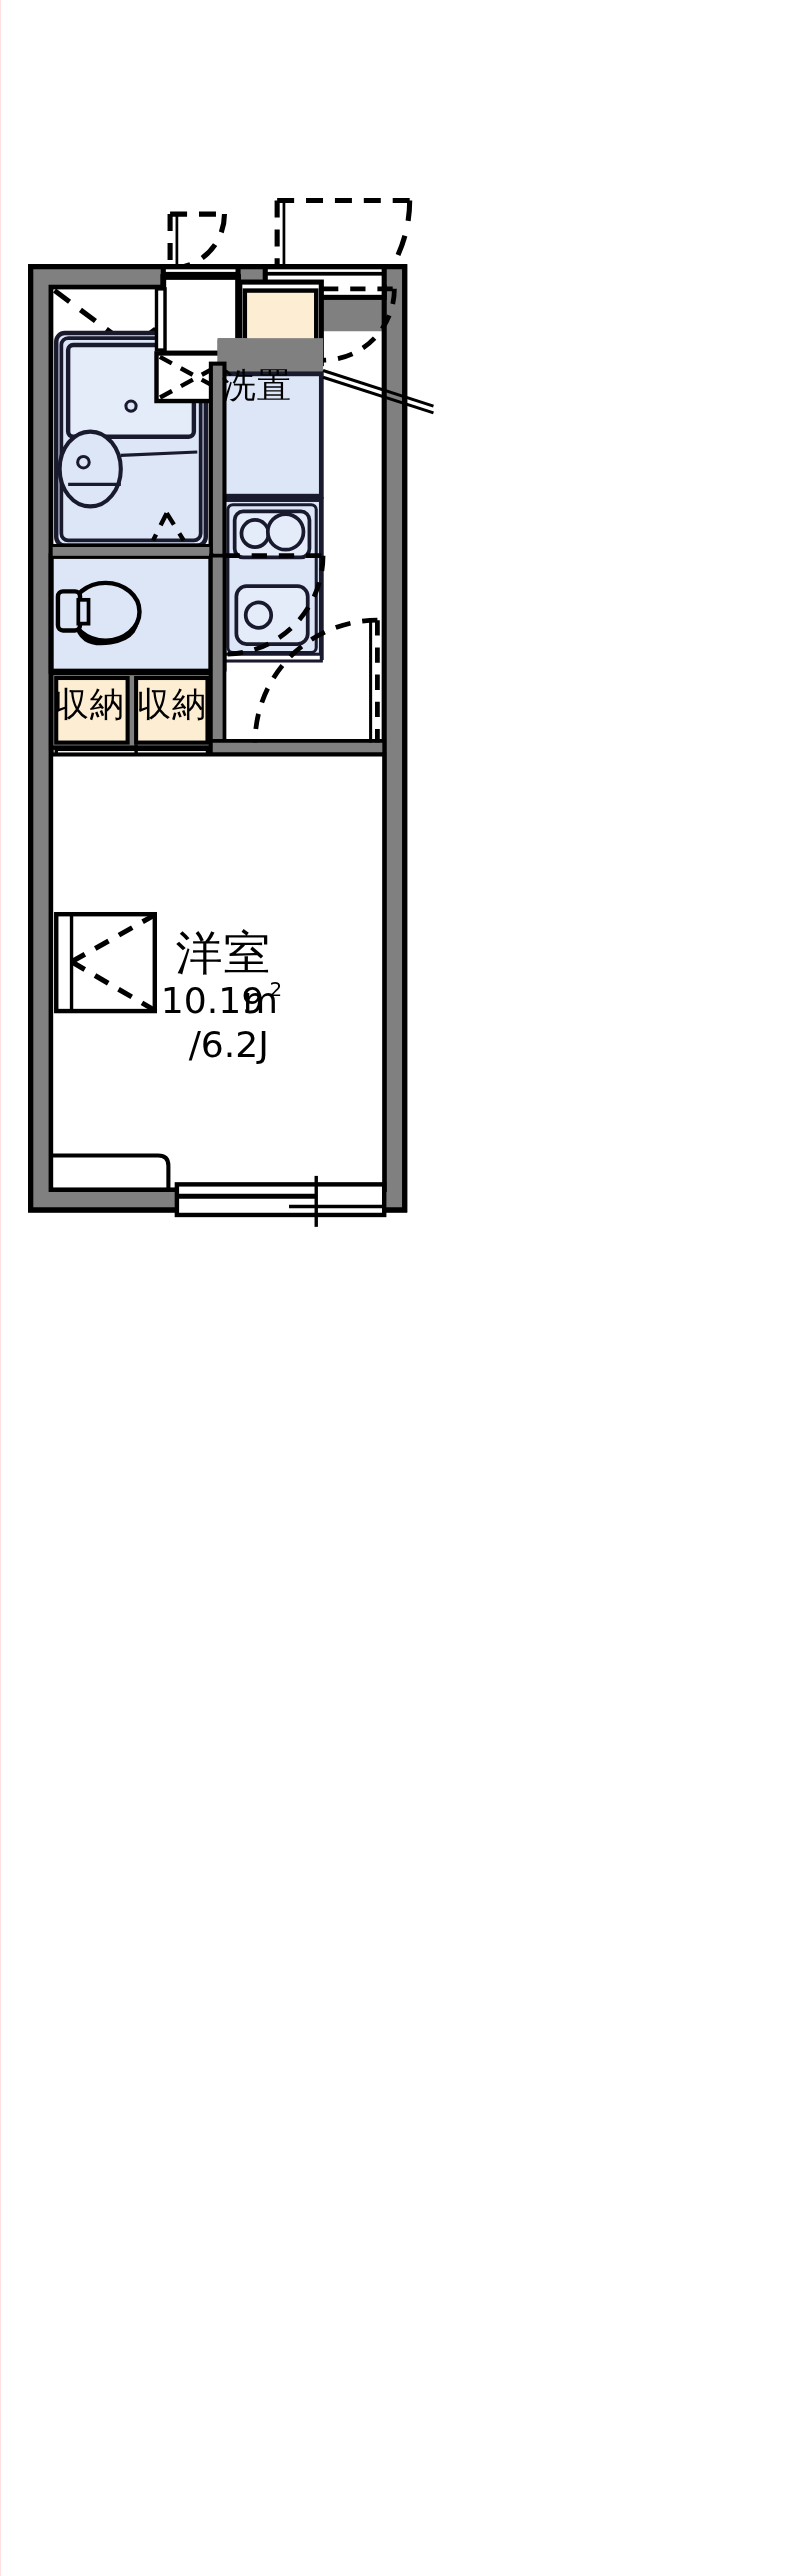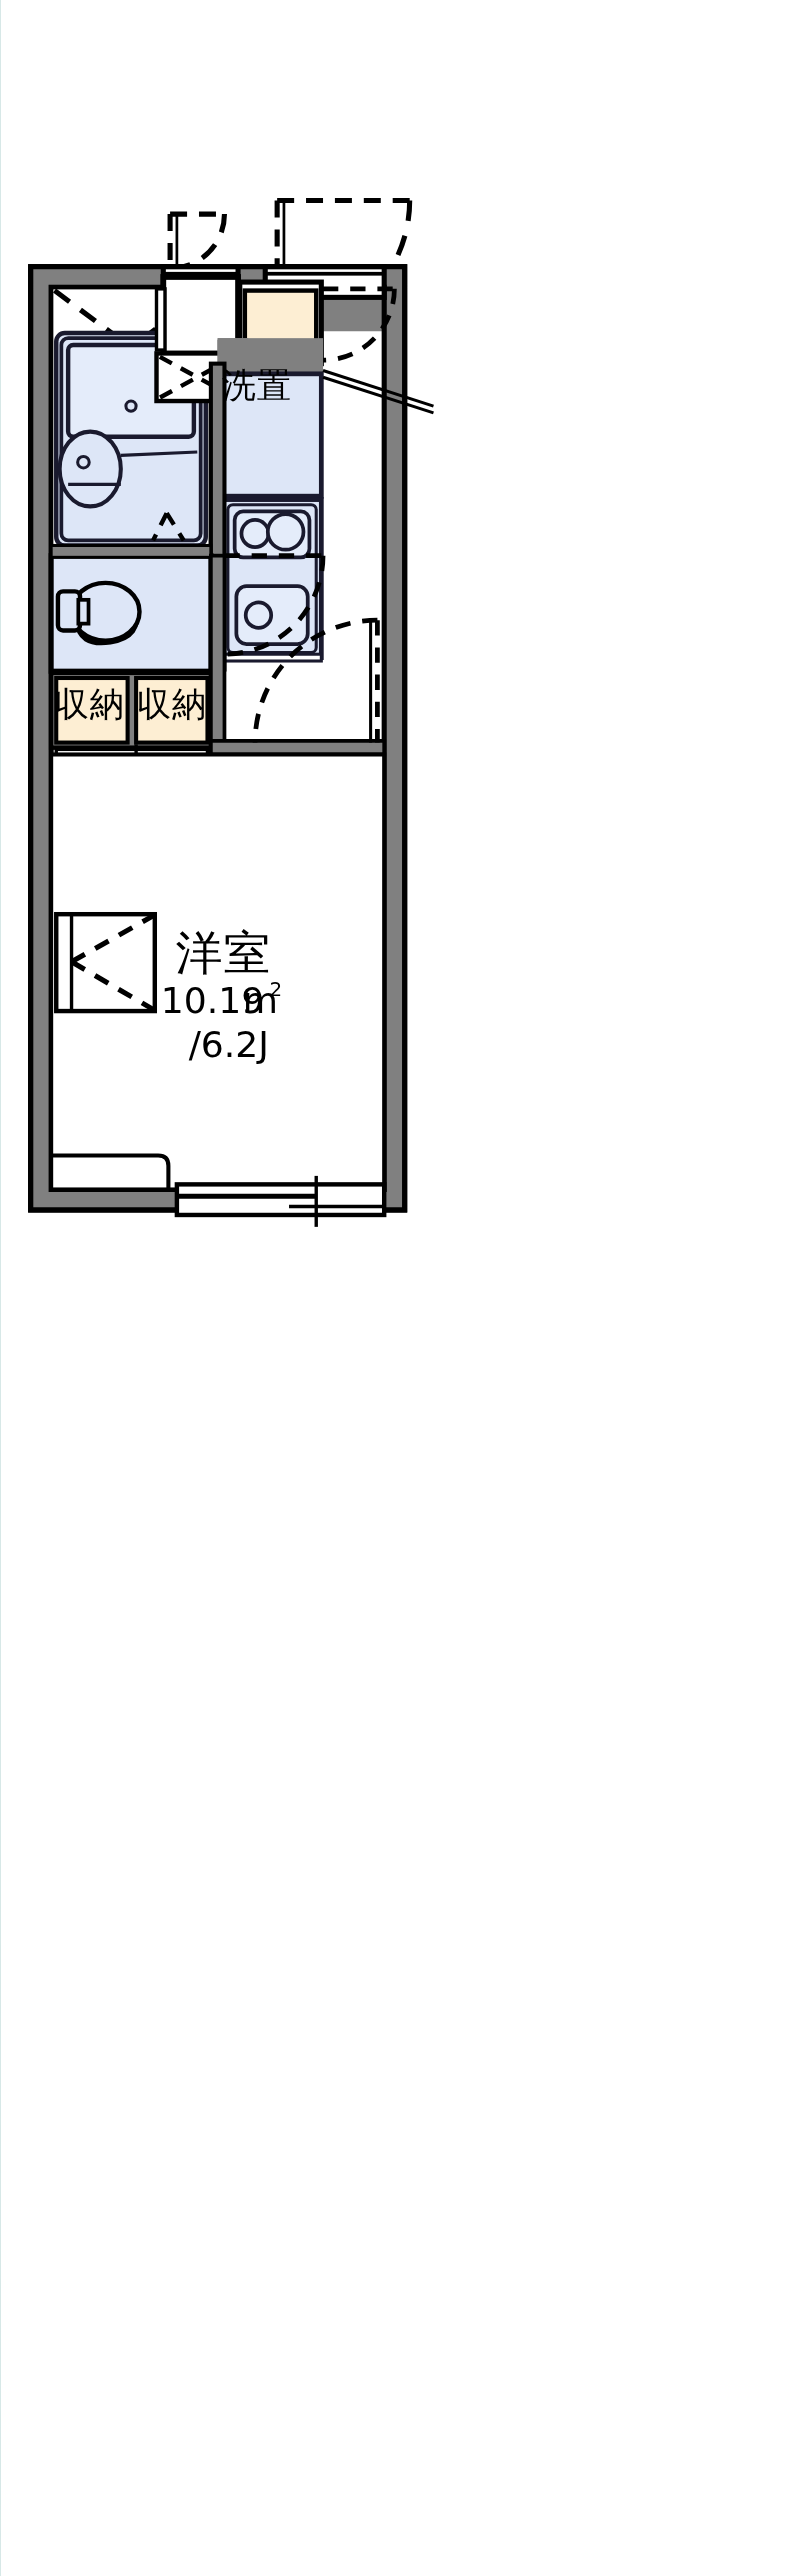--- a/index.html
+++ b/index.html
@@ -11,21 +11,21 @@
   body {
     width: 812px;
     height: 2576px;
     font-family: "Liberation Sans", "DejaVu Sans", sans-serif;
     overflow: hidden;
   }
   #plan-wrap {
     position: relative;
     width: 812px;
     height: 2576px;
-    background: #0f766e;
+    background: #ef4444;
   }
   svg#floorplan {
     display: block;
     width: 812px;
     height: 2576px;
   }
   .rm-label {
     font-family: "DejaVu Sans", "Liberation Sans", sans-serif;
     fill: #000000;
     text-anchor: middle;

